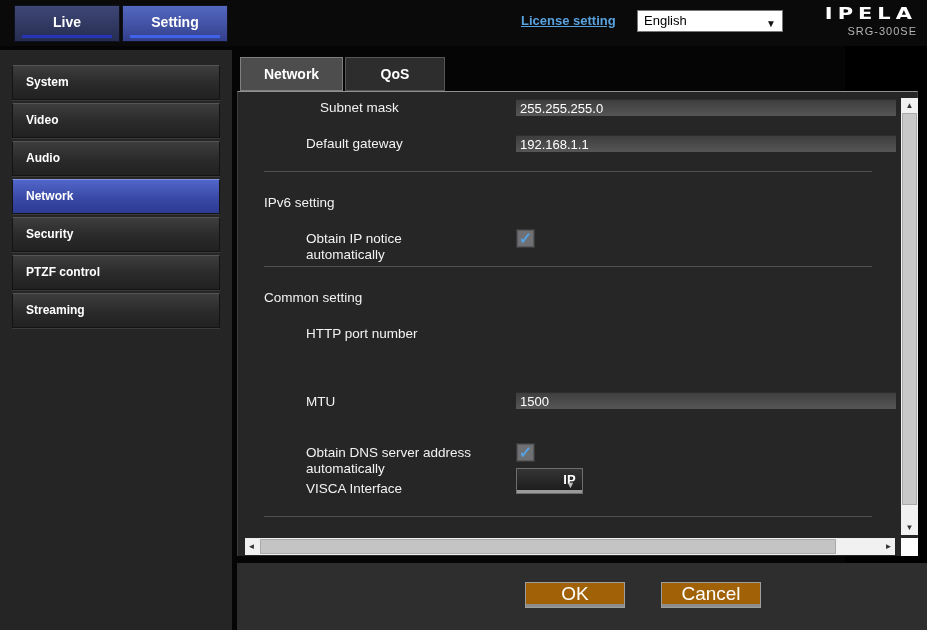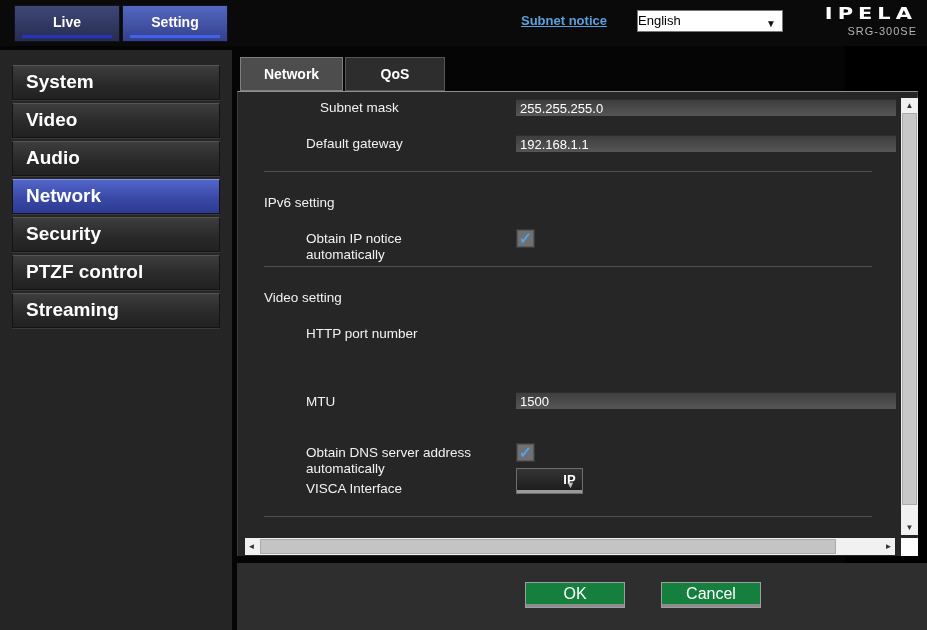--- a/index.html
+++ b/index.html
@@ -14,34 +14,34 @@
             cursor:pointer; }
   .navbtn .accent { position:absolute; left:7px; right:7px; bottom:3px; height:3px; }
   .navbtn.live { left:14px; background:linear-gradient(#3e4775,#262d52); }
   .navbtn.live .accent { background:#2635b8; }
   .navbtn.setting { left:122px; background:linear-gradient(#5468c0,#333f8c); }
   .navbtn.setting .accent { background:#3f62e8; }
   .license { position:absolute; left:521px; top:13px; font-size:13px; color:#5aa2de;
              text-decoration:underline; font-weight:bold; cursor:pointer; }
   .langsel { position:absolute; left:637px; top:10px; width:146px; height:22px; background:#fff;
              border:1px solid #777; color:#000; font-size:13px; line-height:20px;
-             padding-left:0; cursor:pointer; }
+             padding-left:6px; cursor:pointer; }
   .langsel .arr { position:absolute; right:6px; top:3px; font-size:10px; color:#111; }
   .logo { position:absolute; right:10px; top:4px; width:130px; text-align:right; color:#fff;
           font-family:"DejaVu Sans", sans-serif; font-weight:bold; font-size:21px;
           letter-spacing:5px; transform:scaleY(0.78); transform-origin:top right; }
   .model { position:absolute; right:10px; top:25px; width:130px; text-align:right;
            color:#b4b4b4; font-size:11px; letter-spacing:1px; }
 
   
   .sidebar { position:absolute; left:0; top:50px; width:232px; height:580px; background:#252525; }
   .sbtn { position:relative; margin:0 auto 3px auto; width:208px; height:35px;
           background:linear-gradient(#3d3d3d 0%, #2a2a2a 55%, #212121 100%);
           border:1px solid #131313; border-top:1px solid #555; box-shadow:0 1px 0 #3a3a3a;
-          color:#fff; font-weight:bold; font-size:19px; line-height:32px; padding-left:13px;
+          color:#fff; font-weight:bold; font-size:12px; line-height:32px; padding-left:13px;
           cursor:pointer; }
   .sidebar .sbtn:first-child { margin-top:15px; }
   .sbtn.active { background:linear-gradient(#5266ca 0%, #3a49a6 55%, #2c3a94 100%);
                  border-top:1px solid #8291e0; }
 
   
   .tab { position:absolute; top:57px; height:34px; color:#fff; font-weight:bold; font-size:14px;
          text-align:center; line-height:32px; cursor:pointer; }
   .tab.t0 { left:240px; width:103px; background:#4d4d4d; border:1px solid #808080; }
   .tab.t1 { left:345px; width:100px; background:#2d2d2d; border:1px solid #565656; }
@@ -76,40 +76,40 @@
   .hscroll { position:absolute; left:7px; top:446px; width:650px; height:17px; background:#f1f1f1; }
   .hscroll .arr-l, .hscroll .arr-r { position:absolute; top:0; width:13px; height:17px;
         color:#333; font-size:8px; text-align:center; line-height:17px; cursor:pointer; }
   .hscroll .arr-l { left:0; } .hscroll .arr-r { right:0; }
   .hthumb { position:absolute; left:15px; top:1px; width:576px; height:15px; background:#c4c4c4;
             border:1px solid #aaa; cursor:pointer; }
   .corner { position:absolute; left:663px; top:446px; width:17px; height:18px; background:#fdfdfd; }
 
   
   .bottombar { position:absolute; left:237px; top:563px; width:690px; height:67px; background:#2e2e2e; }
-  .btn { position:absolute; top:19px; width:100px; height:26px; background:#15803d;
+  .btn { position:absolute; top:19px; width:100px; height:26px; background:#a16207;
          border:1px solid #9e9e9e; box-shadow:inset 0 -5px 0 -2px #8d8d8d; color:#fff;
-         font-size:16px; text-align:center; line-height:22px; cursor:pointer; }
+         font-size:19px; text-align:center; line-height:22px; cursor:pointer; }
   .btn.ok { left:288px; } .btn.cancel { left:424px; }
 </style>
 </head>
 <body>
 
 <div class="stage">
 
   <div class="topbar">
     <div class="navbtn live">
       <span>Live</span>
       <span class="accent"></span>
     </div>
     <div class="navbtn setting">
       <span>Setting</span>
       <span class="accent"></span>
     </div>
-    <a class="license">Subnet notice</a>
+    <a class="license">License setting</a>
     <div class="langsel">
       <span>English</span>
       <span class="arr">▼</span>
     </div>
     <div class="logo">IPELA</div>
     <div class="model">SRG-300SE</div>
   </div>
 
   <div class="sidebar">
     <div class="sbtn">System</div>
@@ -137,21 +137,21 @@
     <div class="sec-h" style="top:103px;">IPv6 setting</div>
 
     <div class="f-label" style="top:139px;">Obtain IP notice
 automatically</div>
     <div class="chk" style="top:137px;">
       <span>✓</span>
     </div>
 
     <div class="sep" style="top:174px;"></div>
 
-    <div class="sec-h" style="top:198px;">Video setting</div>
+    <div class="sec-h" style="top:198px;">Common setting</div>
 
     <div class="f-label" style="top:234px;">HTTP port number</div>
 
     <div class="f-label" style="top:302px;">MTU</div>
     <input class="f-input" style="top: 300px;" value="1500">
 
     <div class="f-label" style="top:353px;">Obtain DNS server address
 automatically</div>
     <div class="chk" style="top:351px;">
       <span>✓</span>

